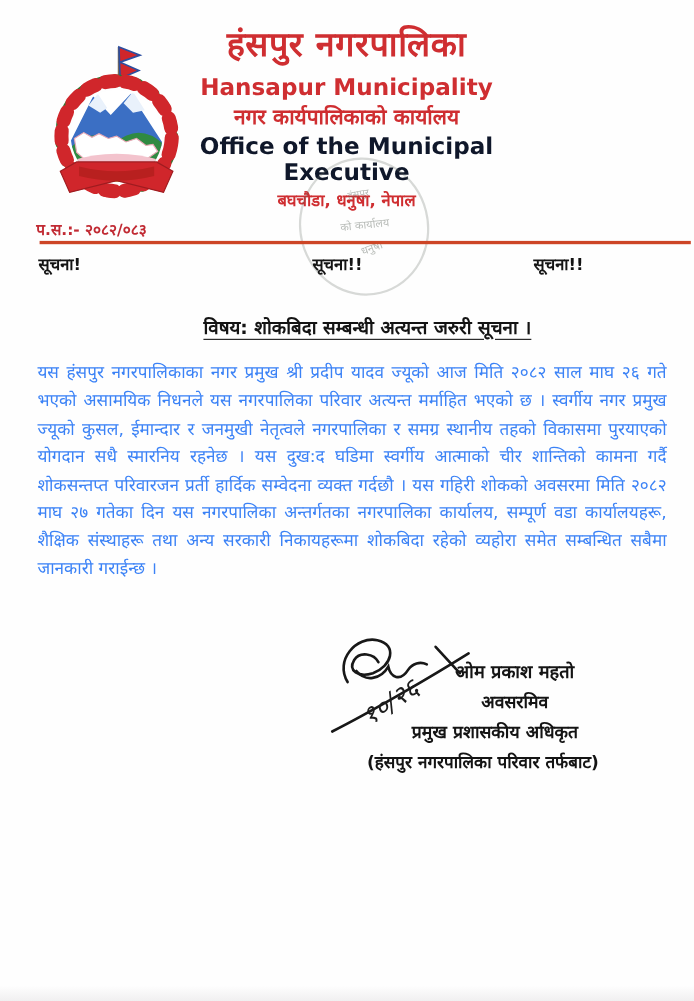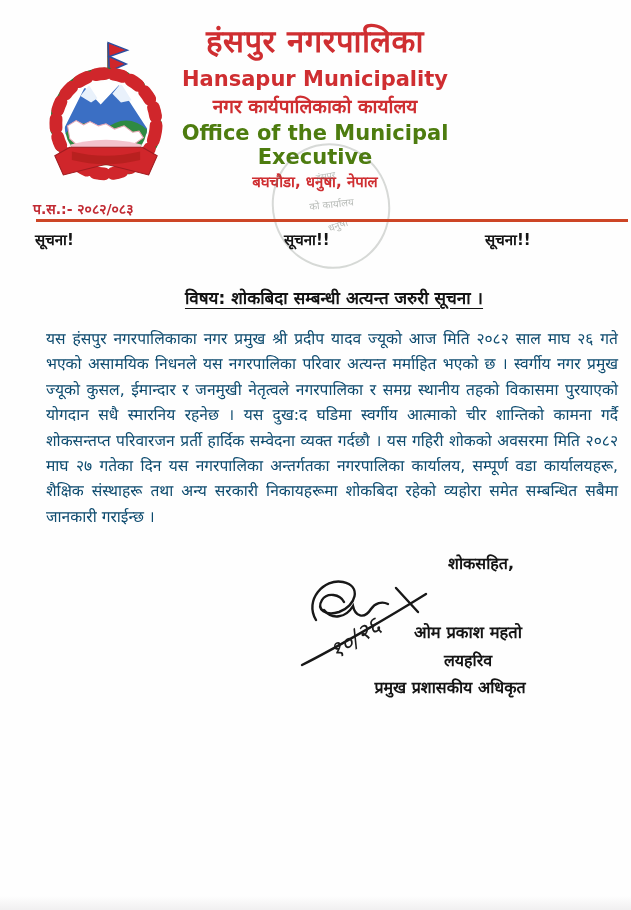--- a/index.html
+++ b/index.html
@@ -20,21 +20,21 @@
     pointer-events: none;
   }
 
   
   .letterhead { position: absolute; left: 0; top: 0; width: 521px; height: 224px; }
   .emblem { position: absolute; left: 42px; top: 36px; width: 128px; height: 152px; }
   .lh-center { position: absolute; left: 140px; top: 24px; width: 350px; text-align: center; color: #cf2e31; }
   .lh-title-np { font-size: 31px; font-weight: bold; line-height: 1.15; letter-spacing: 0.5px; }
   .lh-title-en { font-size: 21px; font-weight: bold; margin-top: 7px; }
   .lh-office-np { font-size: 19px; font-weight: bold; margin-top: 2px; }
-  .lh-office-en { font-size: 21px; font-weight: 600; margin-top: 2px; color: #4d7c0f; }
+  .lh-office-en { font-size: 21px; font-weight: 600; margin-top: 2px; color: #0f172a; }
   .lh-addr-np { font-size: 15px; font-weight: bold; margin-top: 2px; }
   .lh-addr-en { font-size: 16px; font-weight: 600; margin-top: 5px; color: #c9363f; }
   .lh-right { position: absolute; right: 14px; top: 142px; width: 175px; text-align: center; color: #c12a33; }
   .lh-province-np { font-size: 18px; font-weight: bold; }
   .lh-province-en { font-size: 15px; font-weight: 600; margin-top: 7px; color: #c9363f; }
   .lh-date { font-size: 14px; font-weight: bold; margin-top: 8px; }
   .lh-refno { position: absolute; left: 33px; top: 199px; font-size: 14px; font-weight: bold; color: #c12a33; text-align: right; }
   .red-rule { position: absolute; left: 36px; top: 219px; width: 592px; height: 2.5px; background: #cd4526; }
 
   
@@ -56,22 +56,22 @@
 
   
   .subject {
     position: absolute; left: 0; top: 286px; width: 631px; text-align: center;
     font-size: 17px; font-weight: bold; color: #141414; padding-left: 37px;
   }
   .subject span { text-decoration: underline; text-underline-offset: 4px; }
 
   
   .body-text {
-    position: absolute; left: 46px; top: 327px; width: 572px;
-    font-size: 15.6px; line-height: 1.63; text-align: justify; color: #0c4a6e;
+    position: absolute; left: 34px; top: 327px; width: 572px;
+    font-size: 15.6px; line-height: 1.63; text-align: justify; color: #3b82f6;
   }
 
   
   .closing { position: absolute; left: 320px; top: 552px; width: 296px; text-align: center; color: #141414; }
   .salutation { font-size: 16px; font-weight: bold; text-align: center; margin-left: 26px; }
   .sig-name { font-size: 16.5px; font-weight: bold; margin-top: 46px; }
   .sig-post { font-size: 16px; font-weight: bold; margin-top: 6px; }
   .sig-post2 { font-size: 16px; font-weight: bold; margin-top: 5px; margin-left: -36px; }
   .sig-onbehalf { font-size: 15.5px; font-weight: bold; margin-top: 5px; margin-left: -58px; }
 
@@ -139,24 +139,24 @@
   <div class="notice center">सूचना!!</div>
   <div class="notice right">सूचना!!</div>
 
   <div class="subject">
     <span>विषय: शोकबिदा सम्बन्धी अत्यन्त जरुरी सूचना ।</span>
   </div>
 
   <p class="body-text">यस हंसपुर नगरपालिकाका नगर प्रमुख श्री प्रदीप यादव ज्यूको आज मिति २०८२ साल माघ २६ गते भएको असामयिक निधनले यस नगरपालिका परिवार अत्यन्त मर्माहित भएको छ । स्वर्गीय नगर प्रमुख ज्यूको कुसल, ईमान्दार र जनमुखी नेतृत्वले नगरपालिका र समग्र स्थानीय तहको विकासमा पुरयाएको योगदान सधै  स्मारनिय रहनेछ । यस दुख:द घडिमा स्वर्गीय आत्माको चीर शान्तिको कामना गर्दै शोकसन्तप्त परिवारजन प्रर्ती हार्दिक सम्वेदना व्यक्त गर्दछौ । यस गहिरी शोकको अवसरमा मिति २०८२ माघ २७ गतेका दिन यस नगरपालिका अन्तर्गतका नगरपालिका कार्यालय, सम्पूर्ण वडा कार्यालयहरू, शैक्षिक संस्थाहरू तथा अन्य सरकारी निकायहरूमा शोकबिदा रहेको व्यहोरा समेत सम्बन्धित सबैमा जानकारी गराईन्छ ।</p>
 
   <div class="closing">
-    <div class="salutation">शोकसहित,</div>
     <div class="sig-name">ओम प्रकाश महतो</div>
-    <div class="sig-post">लयहरिव</div>
+    <div class="sig-post">अवसरमिव</div>
     <div class="sig-post2">प्रमुख प्रशासकीय अधिकृत</div>
+    <div class="sig-onbehalf">(हंसपुर नगरपालिका परिवार तर्फबाट)</div>
   </div>
 
   <svg class="signature" viewBox="0 0 160 110" aria-hidden="true">
     <g fill="none" stroke="#181818" stroke-width="2.4" stroke-linecap="round">
       <path d="M20,52 C8,32 28,10 47,14 C66,18 60,38 43,44 C30,48 20,42 26,32 C31,24 44,26 48,34"></path>
       <path d="M28,42 C36,52 50,50 57,38 C59,48 68,52 75,41 C79,35 86,33 92,36"></path>
       <path d="M6,97 C40,80 98,46 130,26"></path>
       <path d="M100,20 L122,44"></path>
     </g>
     <text class="sig-date-text" x="40" y="92" font-size="23" fill="#1c1c1c" transform="rotate(-33 40 92)">१०/२६</text>

